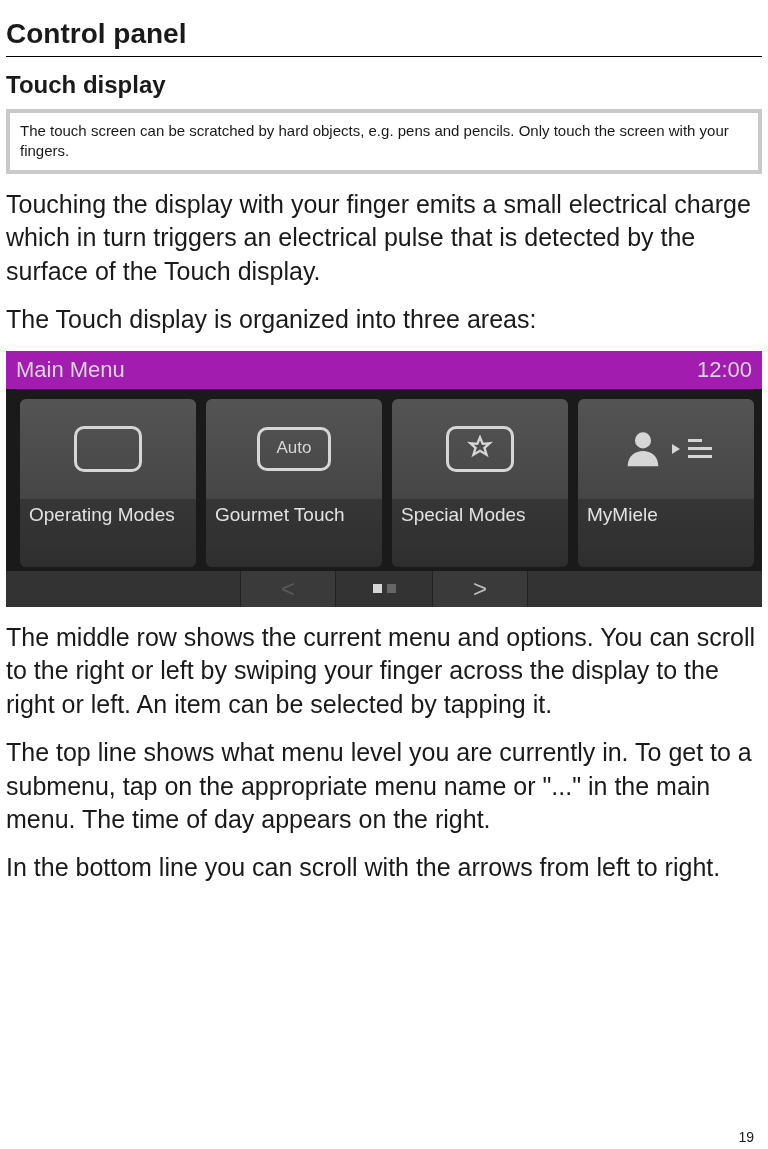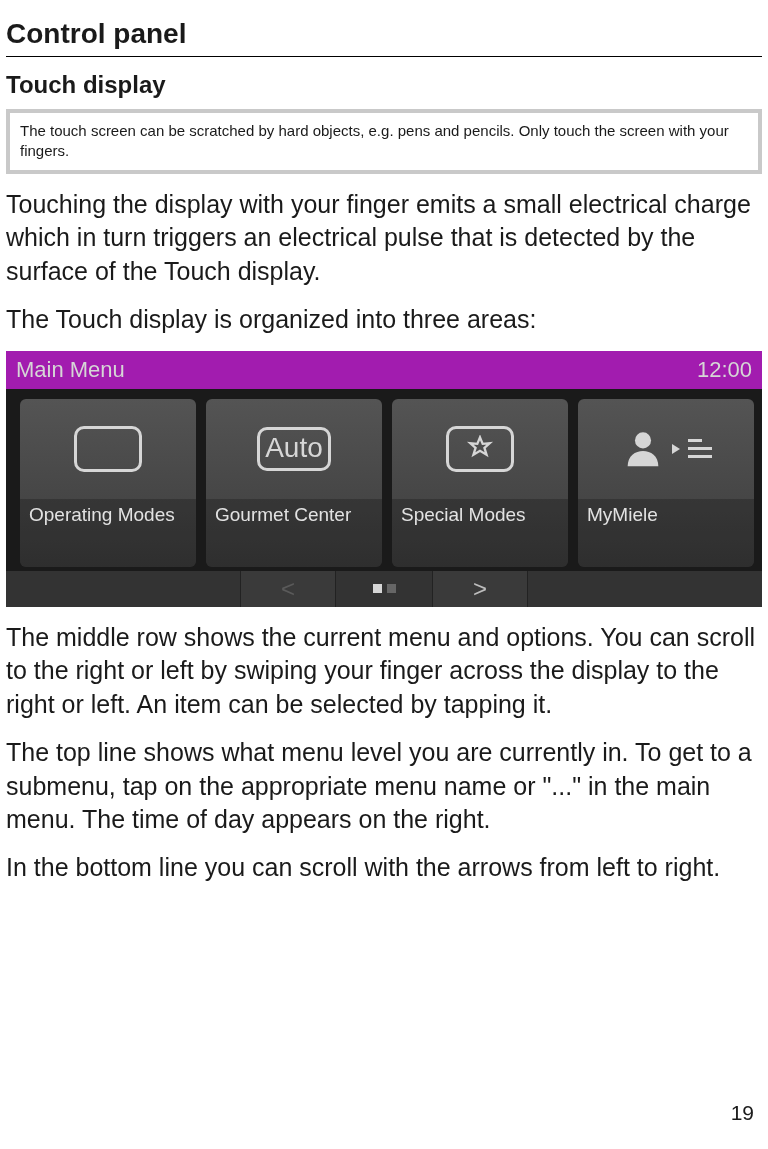--- a/index.html
+++ b/index.html
@@ -99,21 +99,21 @@
       border: 3px solid #d6d6d6;
       border-radius: 10px;
     }
     .icon-auto {
       width: 74px; height: 44px;
       border: 3px solid #d6d6d6;
       border-radius: 10px;
       display: flex;
       align-items: center;
       justify-content: center;
-      font-size: 28px;
+      font-size: 17px;
       font-weight: 500;
       color: #d6d6d6;
       padding-bottom: 2px;
     }
     .icon-special {
       width: 68px; height: 46px;
       border: 3px solid #d6d6d6;
       border-radius: 10px;
       display: flex;
       align-items: center;
@@ -168,23 +168,23 @@
       display: flex;
       align-items: center;
       justify-content: center;
       gap: 5px;
     }
     .dot { width: 9px; height: 9px; background: #666; }
     .dot.active { background: #d6d6d6; }
 
     .page-number {
       position: absolute;
-      bottom: 24px;
+      bottom: 4px;
       right: 14px;
-      font-size: 21px;
+      font-size: 14px;
       margin-left: 8px;
     }
   </style>
 </head>
 <body>
 
 <div class="page">
   <div class="page-title">Control panel</div>
   <hr class="rule">
   <div class="section-title">Touch display</div>
@@ -206,21 +206,21 @@
         </div>
         <div class="tile-label-area">
             <span>Operating Modes</span>
           </div>
       </div>
       <div class="tile">
         <div class="tile-icon-area">
           <div class="icon-auto">Auto</div>
         </div>
         <div class="tile-label-area">
-            <span>Gourmet Center</span>
+            <span>Gourmet Touch</span>
           </div>
       </div>
       <div class="tile">
         <div class="tile-icon-area">
           <div class="icon-special">
             <svg viewBox="0 0 24 24" fill="none" stroke="#d6d6d6" stroke-width="2">
               <path d="M12 2 L14.3 7.6 L20.3 7.1 L15.8 11.1 L17.6 16.9 L12 13.6 L6.4 16.9 L8.2 11.1 L3.7 7.1 L9.7 7.6 Z"></path>
             </svg>
           </div>
         </div>

